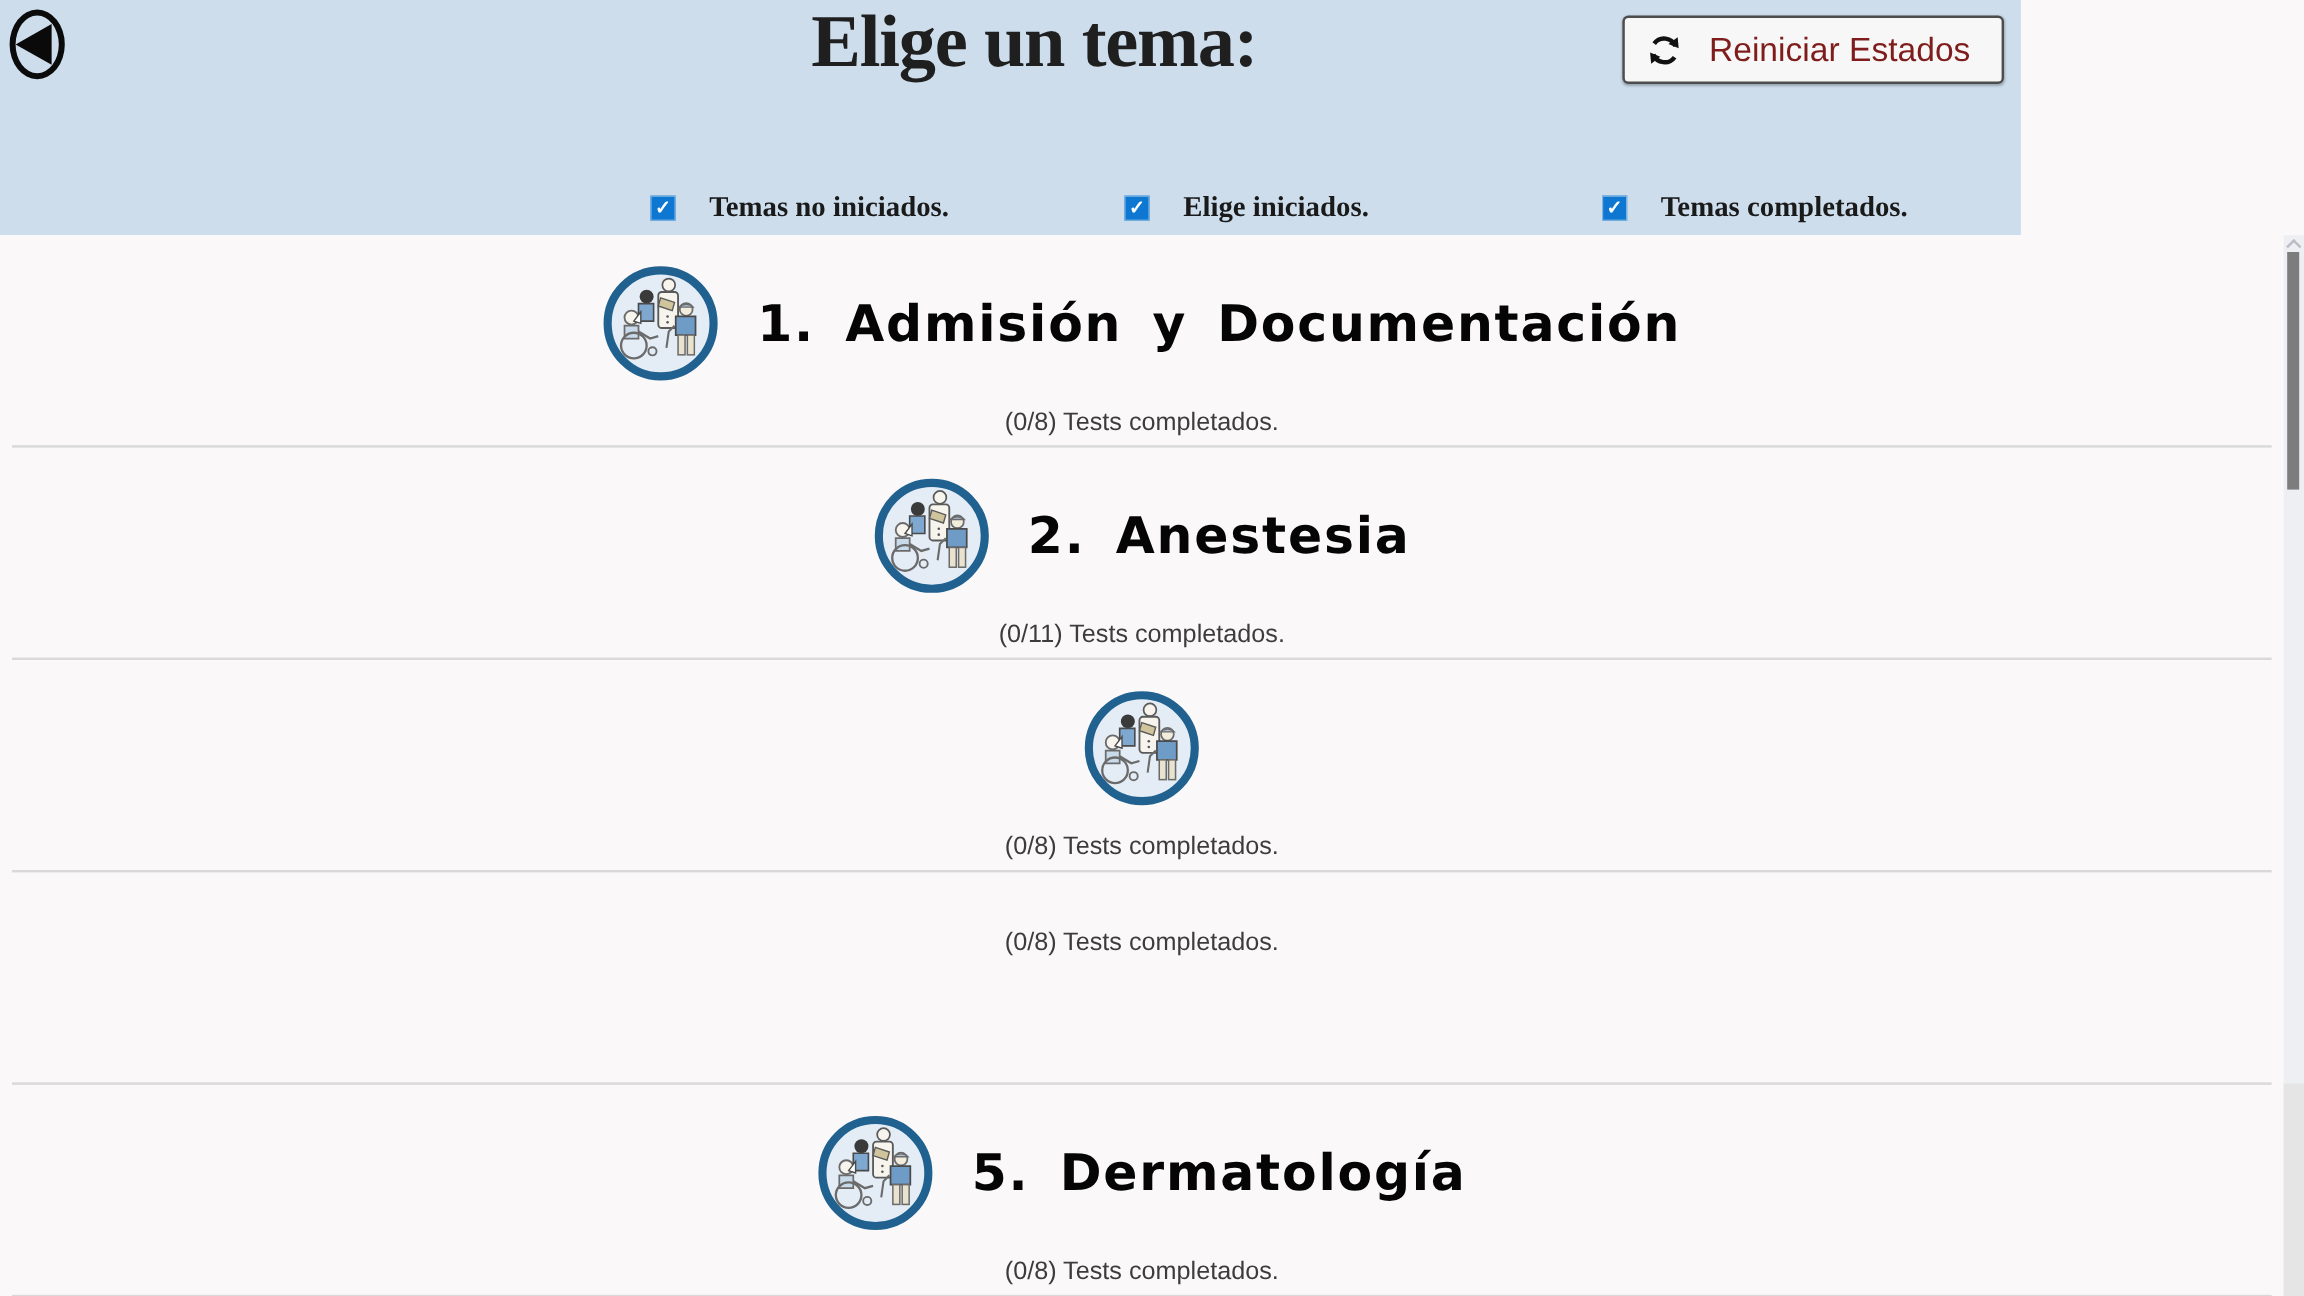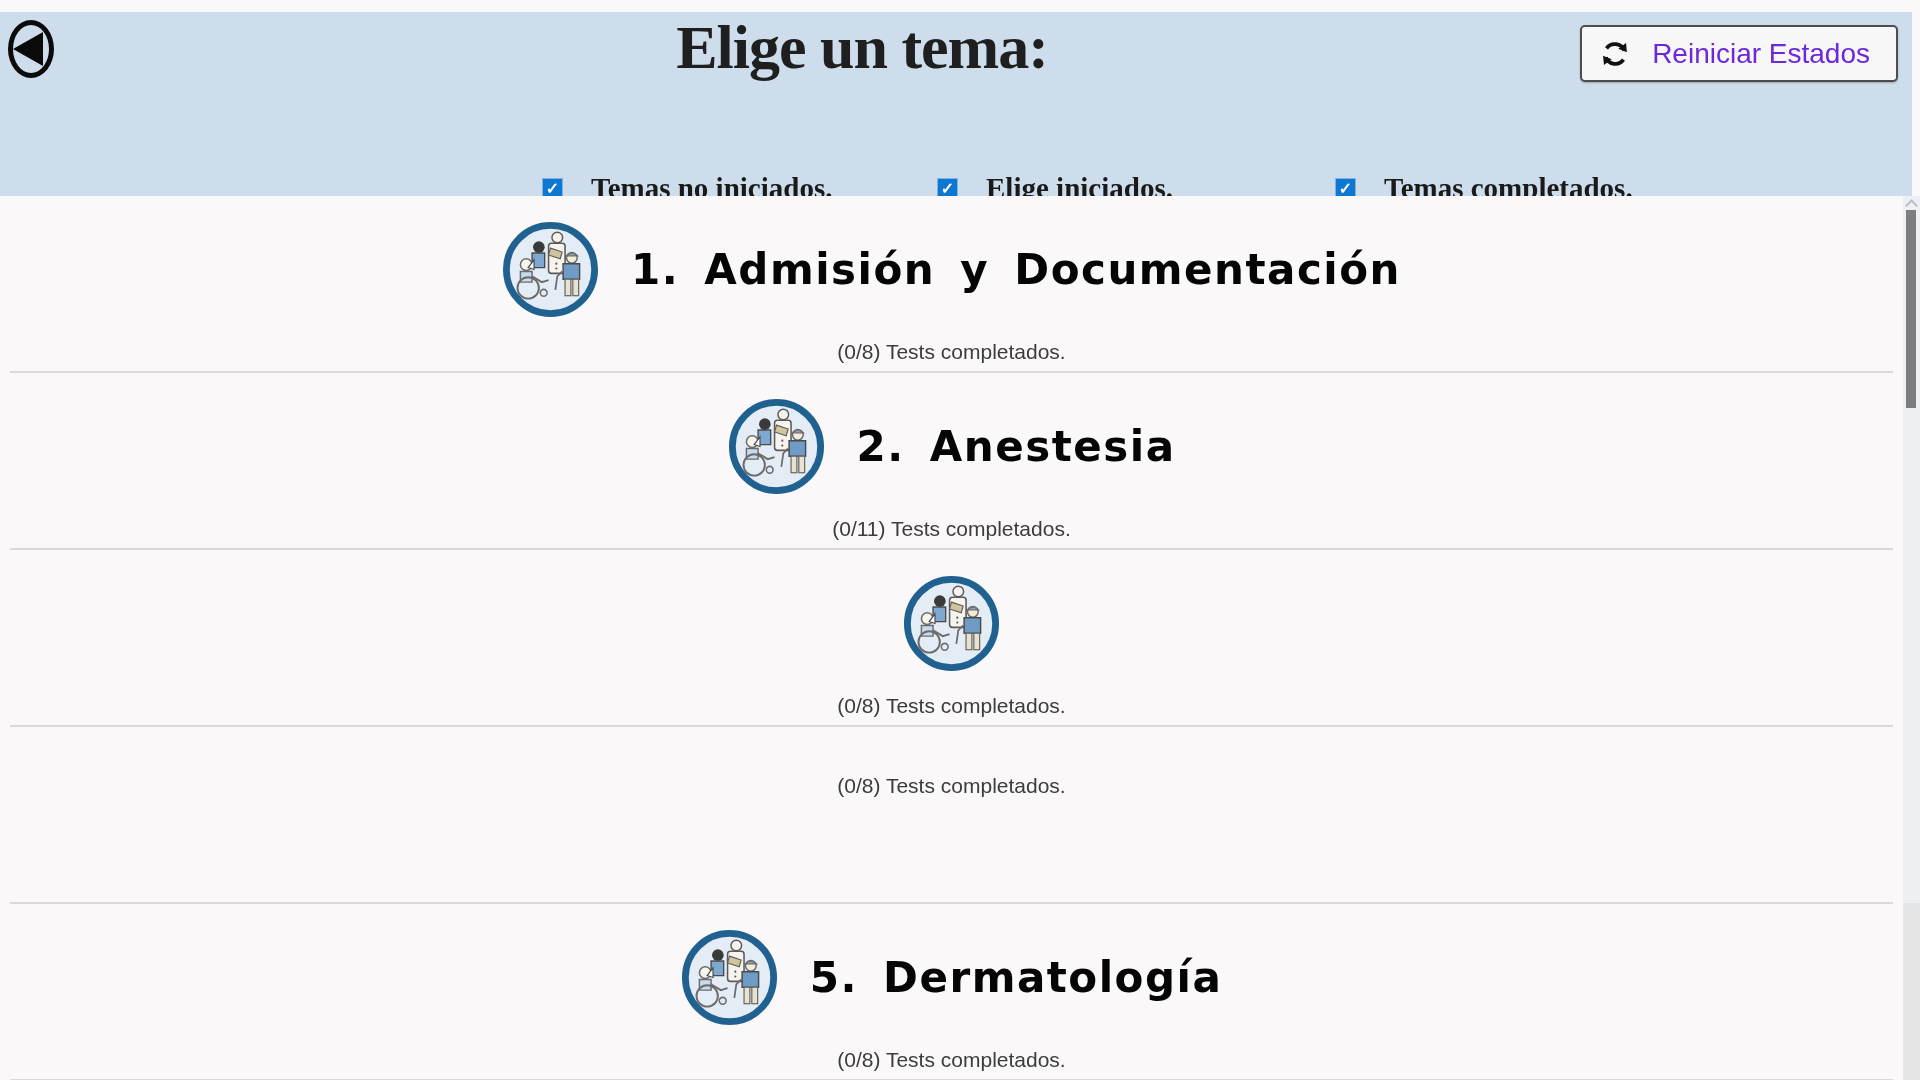--- a/index.html
+++ b/index.html
@@ -3,21 +3,21 @@
 <meta charset="utf-8">
 <style>
   html,body{margin:0;padding:0;}
   body{
     width:1920px;height:1080px;overflow:hidden;position:relative;
     background:#faf8f8;
     font-family:"Liberation Sans", sans-serif;
   }
   
   .header{
-    position:absolute;top:12px;left:0;width:1912px;height:196px;
+    position:absolute;top:0;left:0;width:1684px;height:196px;
     background:#cdddec;
   }
   .back-btn{
     position:absolute;left:8px;top:8px;
     width:46px;height:58px;
     border:5px solid #0b0b0b;border-radius:50%;
     background:transparent;cursor:pointer;
     display:flex;align-items:center;justify-content:center;
     padding:0;
   }
@@ -34,21 +34,21 @@
     font-weight:700;font-size:62px;letter-spacing:-1px;
     color:#1f1f1f;line-height:1.15;
   }
   .reset-btn{
     position:absolute;right:14px;top:13px;height:57px;
     display:flex;align-items:center;gap:20px;
     padding:0 26px 0 16px;
     background:#f7f7f7;
     border:2px solid #4d4d4d;border-radius:5px;
     font-family:"Liberation Sans", sans-serif;
-    font-size:28px;color:#6d28d9;cursor:pointer;
+    font-size:28px;color:#7f1d1d;cursor:pointer;
     box-shadow:0 1px 2px rgba(0,0,0,0.25);
   }
   .reset-btn svg{width:34px;height:34px;}
   .filter-row{
     position:absolute;left:0;top:160px;width:1920px;height:36px;
   }
   .filter-label{
     position:absolute;left:305px;top:0;
     font-family:"Liberation Serif", serif;font-weight:700;
     font-size:29px;color:#1a1a1a;margin-top:34px;
@@ -59,21 +59,21 @@
   .filter-option.o3{left:1335px;}
   .checkbox{
     width:21px;height:21px;background:#0d77d1;
     border:1px solid #7fb4e0;box-sizing:border-box;
     display:flex;align-items:center;justify-content:center;
     color:#ffffff;font-size:16px;font-weight:700;cursor:pointer;
     line-height:1;
   }
   .filter-option-label{
     font-family:"Liberation Serif", serif;font-weight:700;
-    font-size:29px;color:#1a1a1a;
+    font-size:24px;color:#1a1a1a;
   }
   
   .topic-list{
     position:absolute;top:196px;left:0;width:1903px;
     background:#faf8f8;
   }
   .topic-item{
     height:177px;box-sizing:border-box;
     margin:0 10px;
     border-bottom:2px solid #d9d9d9;

